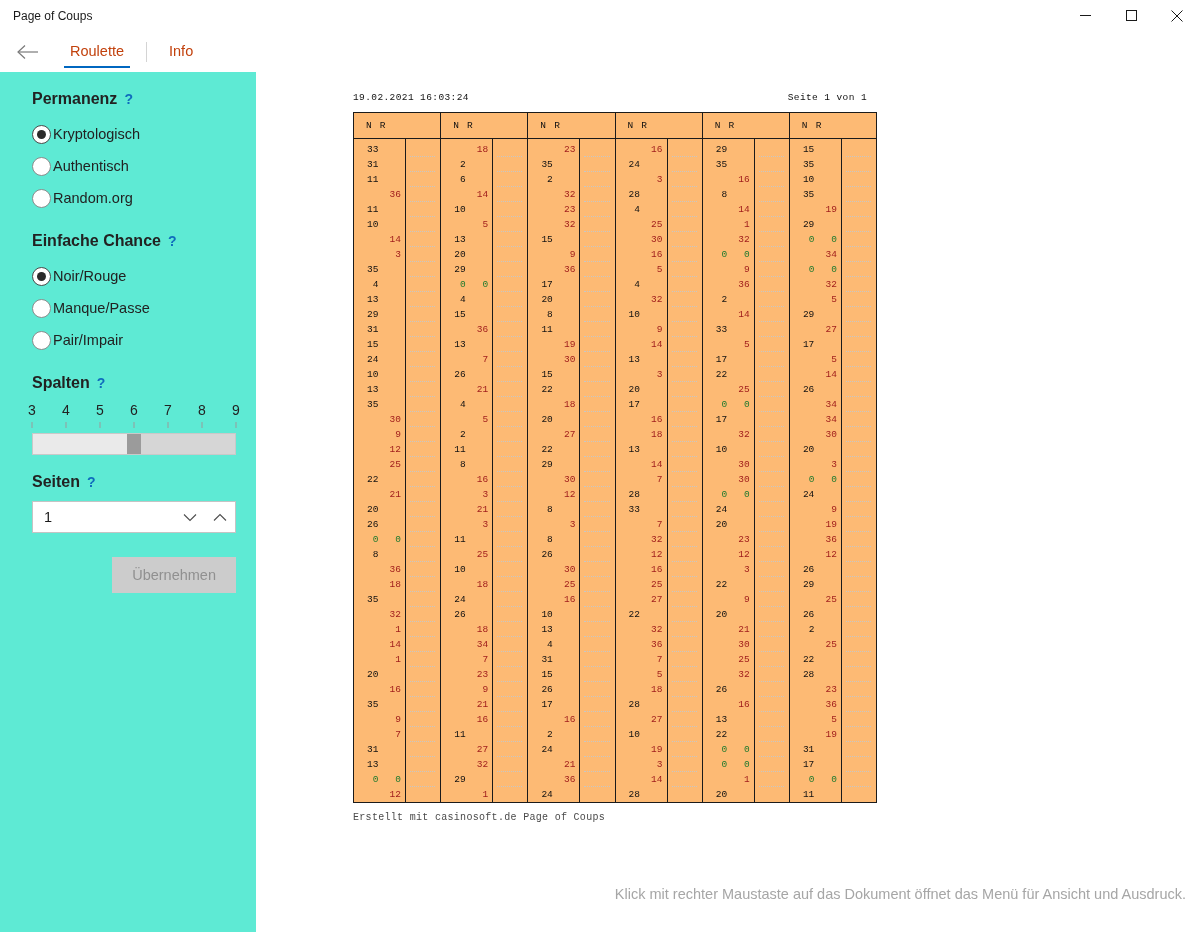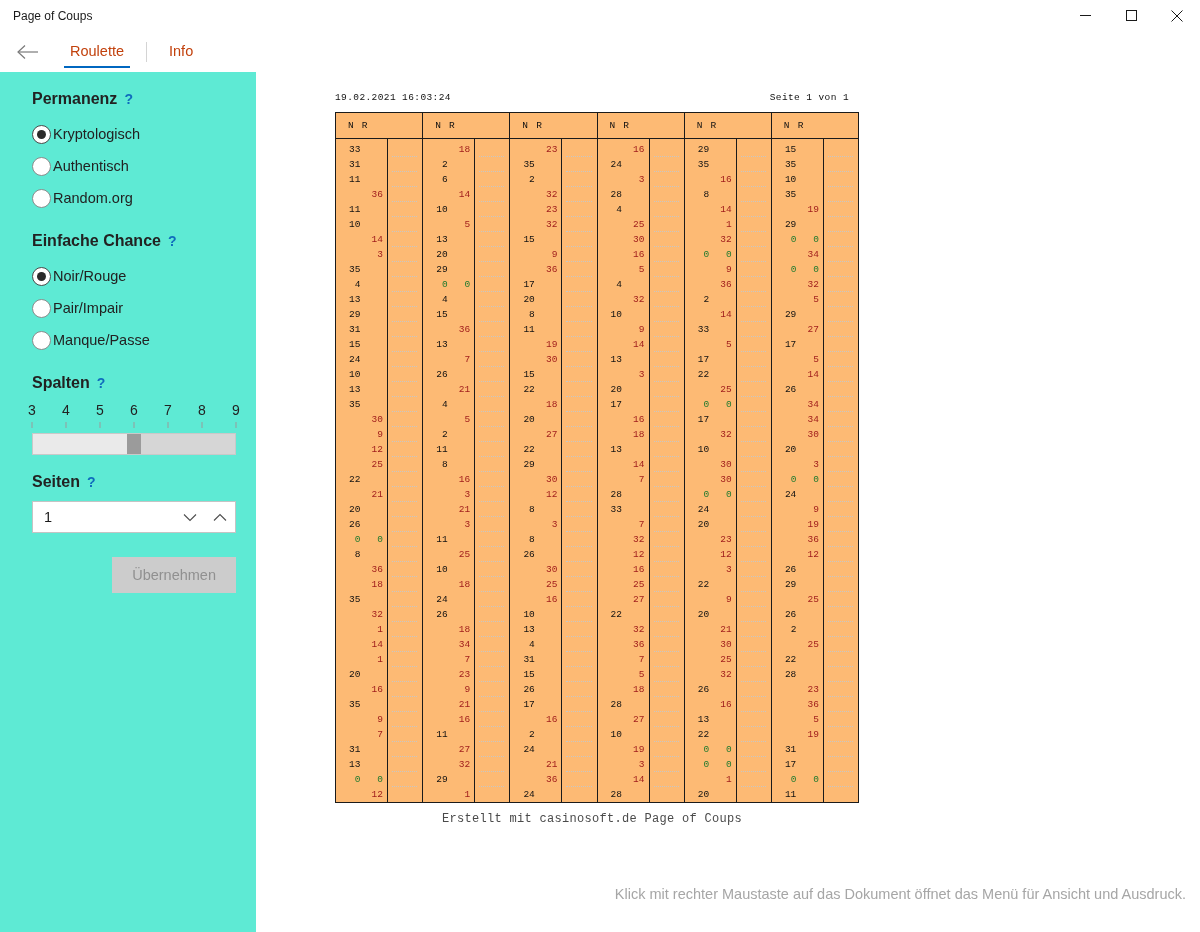--- a/index.html
+++ b/index.html
@@ -206,21 +206,21 @@
   }
 
   
   .docpane {
     flex: 1;
     background: #ffffff;
     position: relative;
   }
   .doc {
     position: absolute;
-    left: 79px;
+    left: 97px;
     top: 20px;
     width: 520px;
   }
   .doc-header {
     display: flex;
     justify-content: space-between;
     font-family: "Liberation Mono", monospace;
     font-size: 9.5px;
     color: #111;
     letter-spacing: 0.4px;
@@ -288,24 +288,24 @@
   .nrow .n.zero, .nrow .r.zero { color: #1f7a2e; }
   .rrow {
     height: 15px;
     border-bottom: 1px dotted #c6c6c6;
     margin: 0 5px 0 4px;
   }
   .rrow:last-child { border-bottom: none; }
 
   .doc-footer {
     font-family: "Liberation Mono", monospace;
-    font-size: 12px;
+    font-size: 10px;
     color: #4a4a4a;
     letter-spacing: 0.3px;
-    text-align: center;
+    text-align: left;
     width: 514px;
     padding-top: 9px;
   }
 
   .hint {
     position: absolute;
     right: 14px;
     bottom: 30px;
     font-size: 14.5px;
     color: #a6a6a6;
@@ -376,25 +376,25 @@
       <span>Einfache Chance</span>
       <span class="qmark">?</span>
     </div>
 
     <div class="radio-row">
       <span class="radio checked"></span>
       <span class="radio-label">Noir/Rouge</span>
     </div>
     <div class="radio-row">
       <span class="radio"></span>
-      <span class="radio-label">Pair/Impair</span>
+      <span class="radio-label">Manque/Passe</span>
     </div>
     <div class="radio-row">
       <span class="radio"></span>
-      <span class="radio-label">Manque/Passe</span>
+      <span class="radio-label">Pair/Impair</span>
     </div>
 
     <div class="section-gap"></div>
 
     <div class="group-title">
       <span>Spalten</span>
       <span class="qmark">?</span>
     </div>
 
     <div class="slider-wrap">

